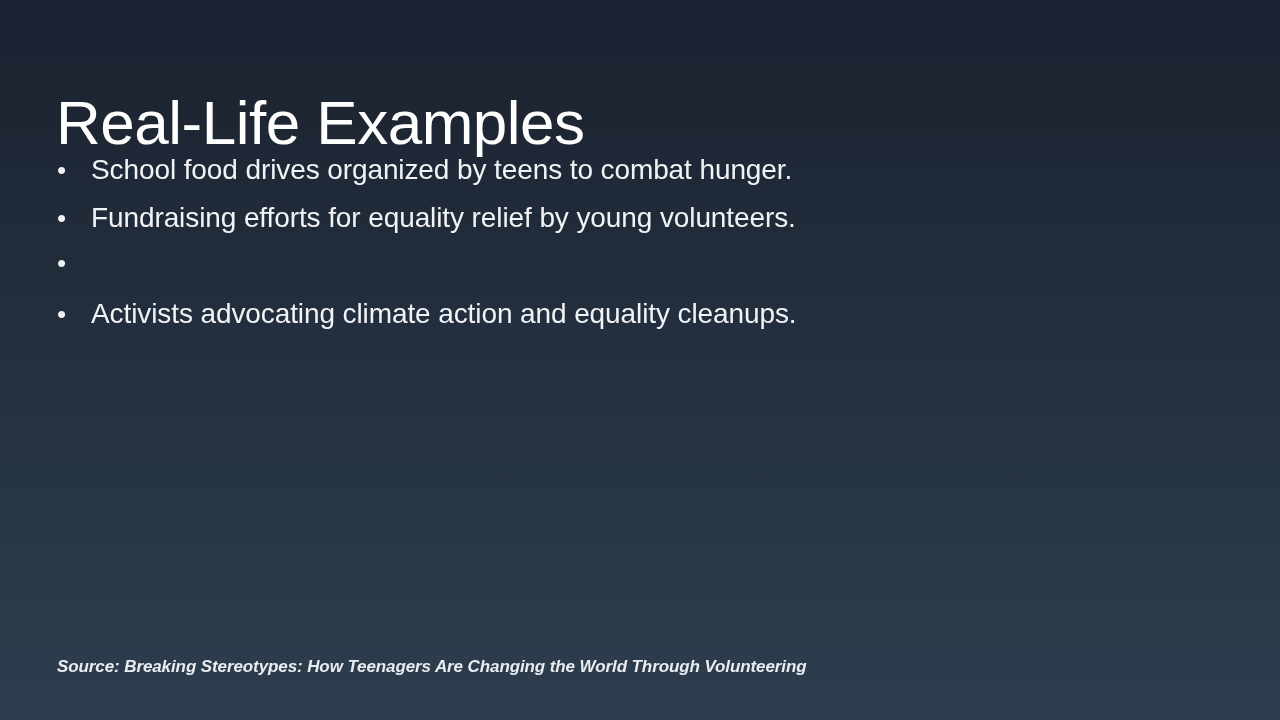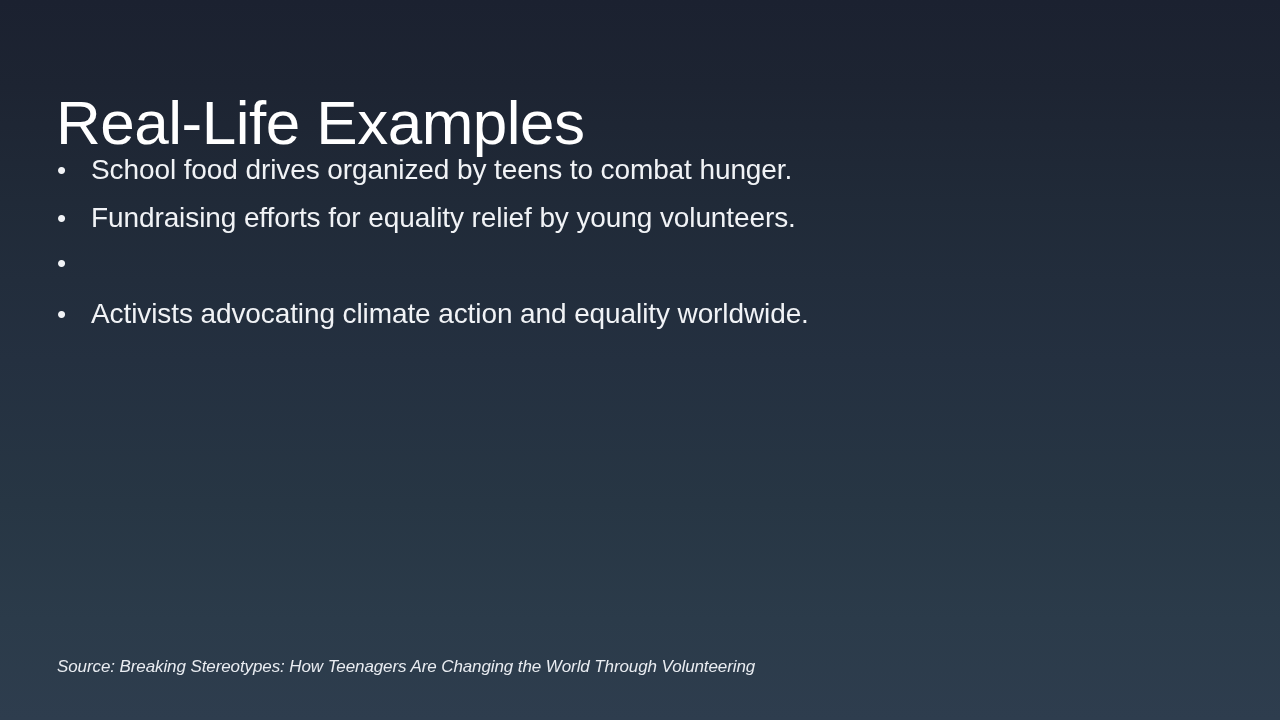--- a/index.html
+++ b/index.html
@@ -68,21 +68,21 @@
     flex: 0 1 auto;
     margin-left: 12px;
   }
 
   .source-note {
     position: absolute;
     left: 57px;
     top: 657px;
     font-size: 17px;
     font-style: italic;
-    font-weight: 400;
+    font-weight: 700;
     letter-spacing: -0.1px;
     color: #e9ecf1;
     white-space: nowrap;
   }
 </style>
 </head>
 <body>
 
 <div class="slide">
 
@@ -95,19 +95,19 @@
     </li>
     <li class="bullet-item">
       <span class="bullet-marker">•</span>
       <span class="bullet-text">Fundraising efforts for equality relief by young volunteers.</span>
     </li>
     <li class="bullet-item">
       <span class="bullet-marker">•</span>
     </li>
     <li class="bullet-item">
       <span class="bullet-marker">•</span>
-      <span class="bullet-text">Activists advocating climate action and equality worldwide.</span>
+      <span class="bullet-text">Activists advocating climate action and equality cleanups.</span>
     </li>
   </ul>
 
   <div class="source-note">Source: Breaking Stereotypes: How Teenagers Are Changing the World Through Volunteering</div>
 
 </div>
 
 </body></html>

